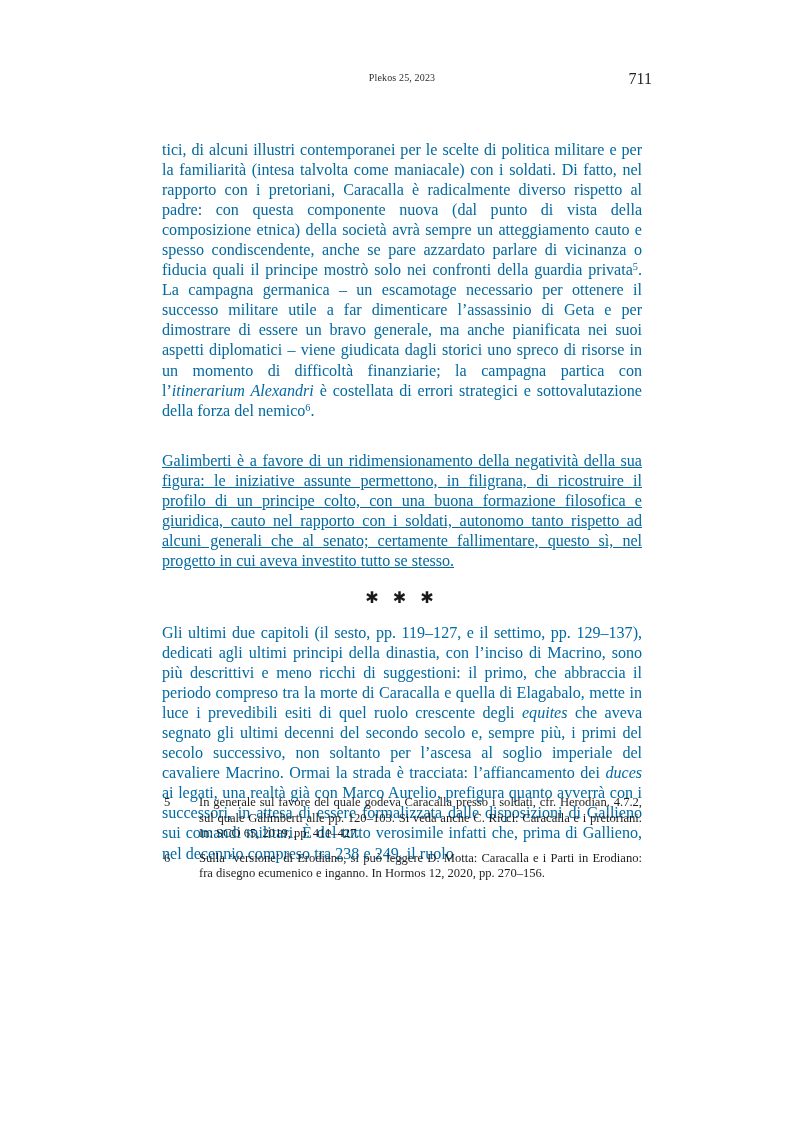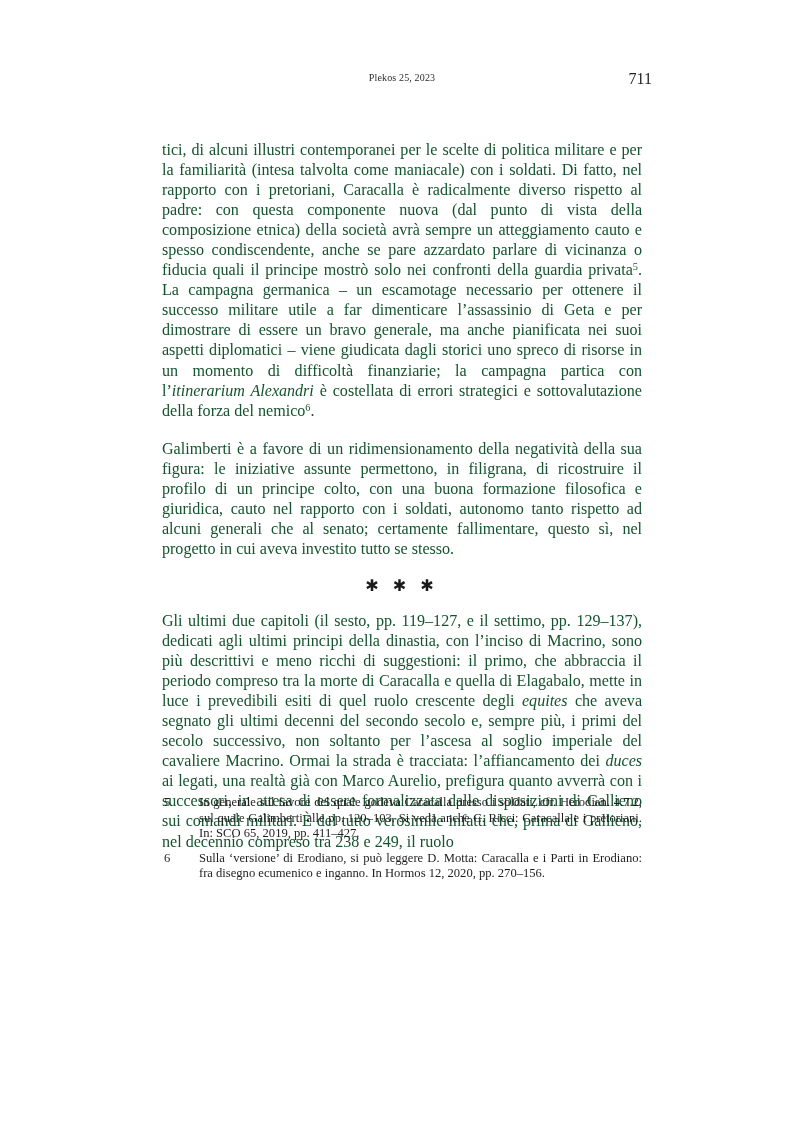--- a/index.html
+++ b/index.html
@@ -54,24 +54,25 @@
 
   p.body-par {
     margin: 0 0 0 0;
     font-size: 16.1px;
     line-height: 20.05px;
     text-align: justify;
     text-justify: inter-word;
     letter-spacing: -0.02px;
     word-spacing: 0.1px;
     hyphens: manual;
-    color: #14532d;
+    color: #0369a1;
   }
   p.body-par + p.body-par {
-    margin-top: 18px;
+    margin-top: 30px;
+    text-decoration: underline;
   }
 
   .divider-stars {
     font-size: 16.1px;
     line-height: 20.05px;
     text-align: center;
     margin: 17px 0 15px 0;
     letter-spacing: 5px;
     color: #1a1a1a;
   }

